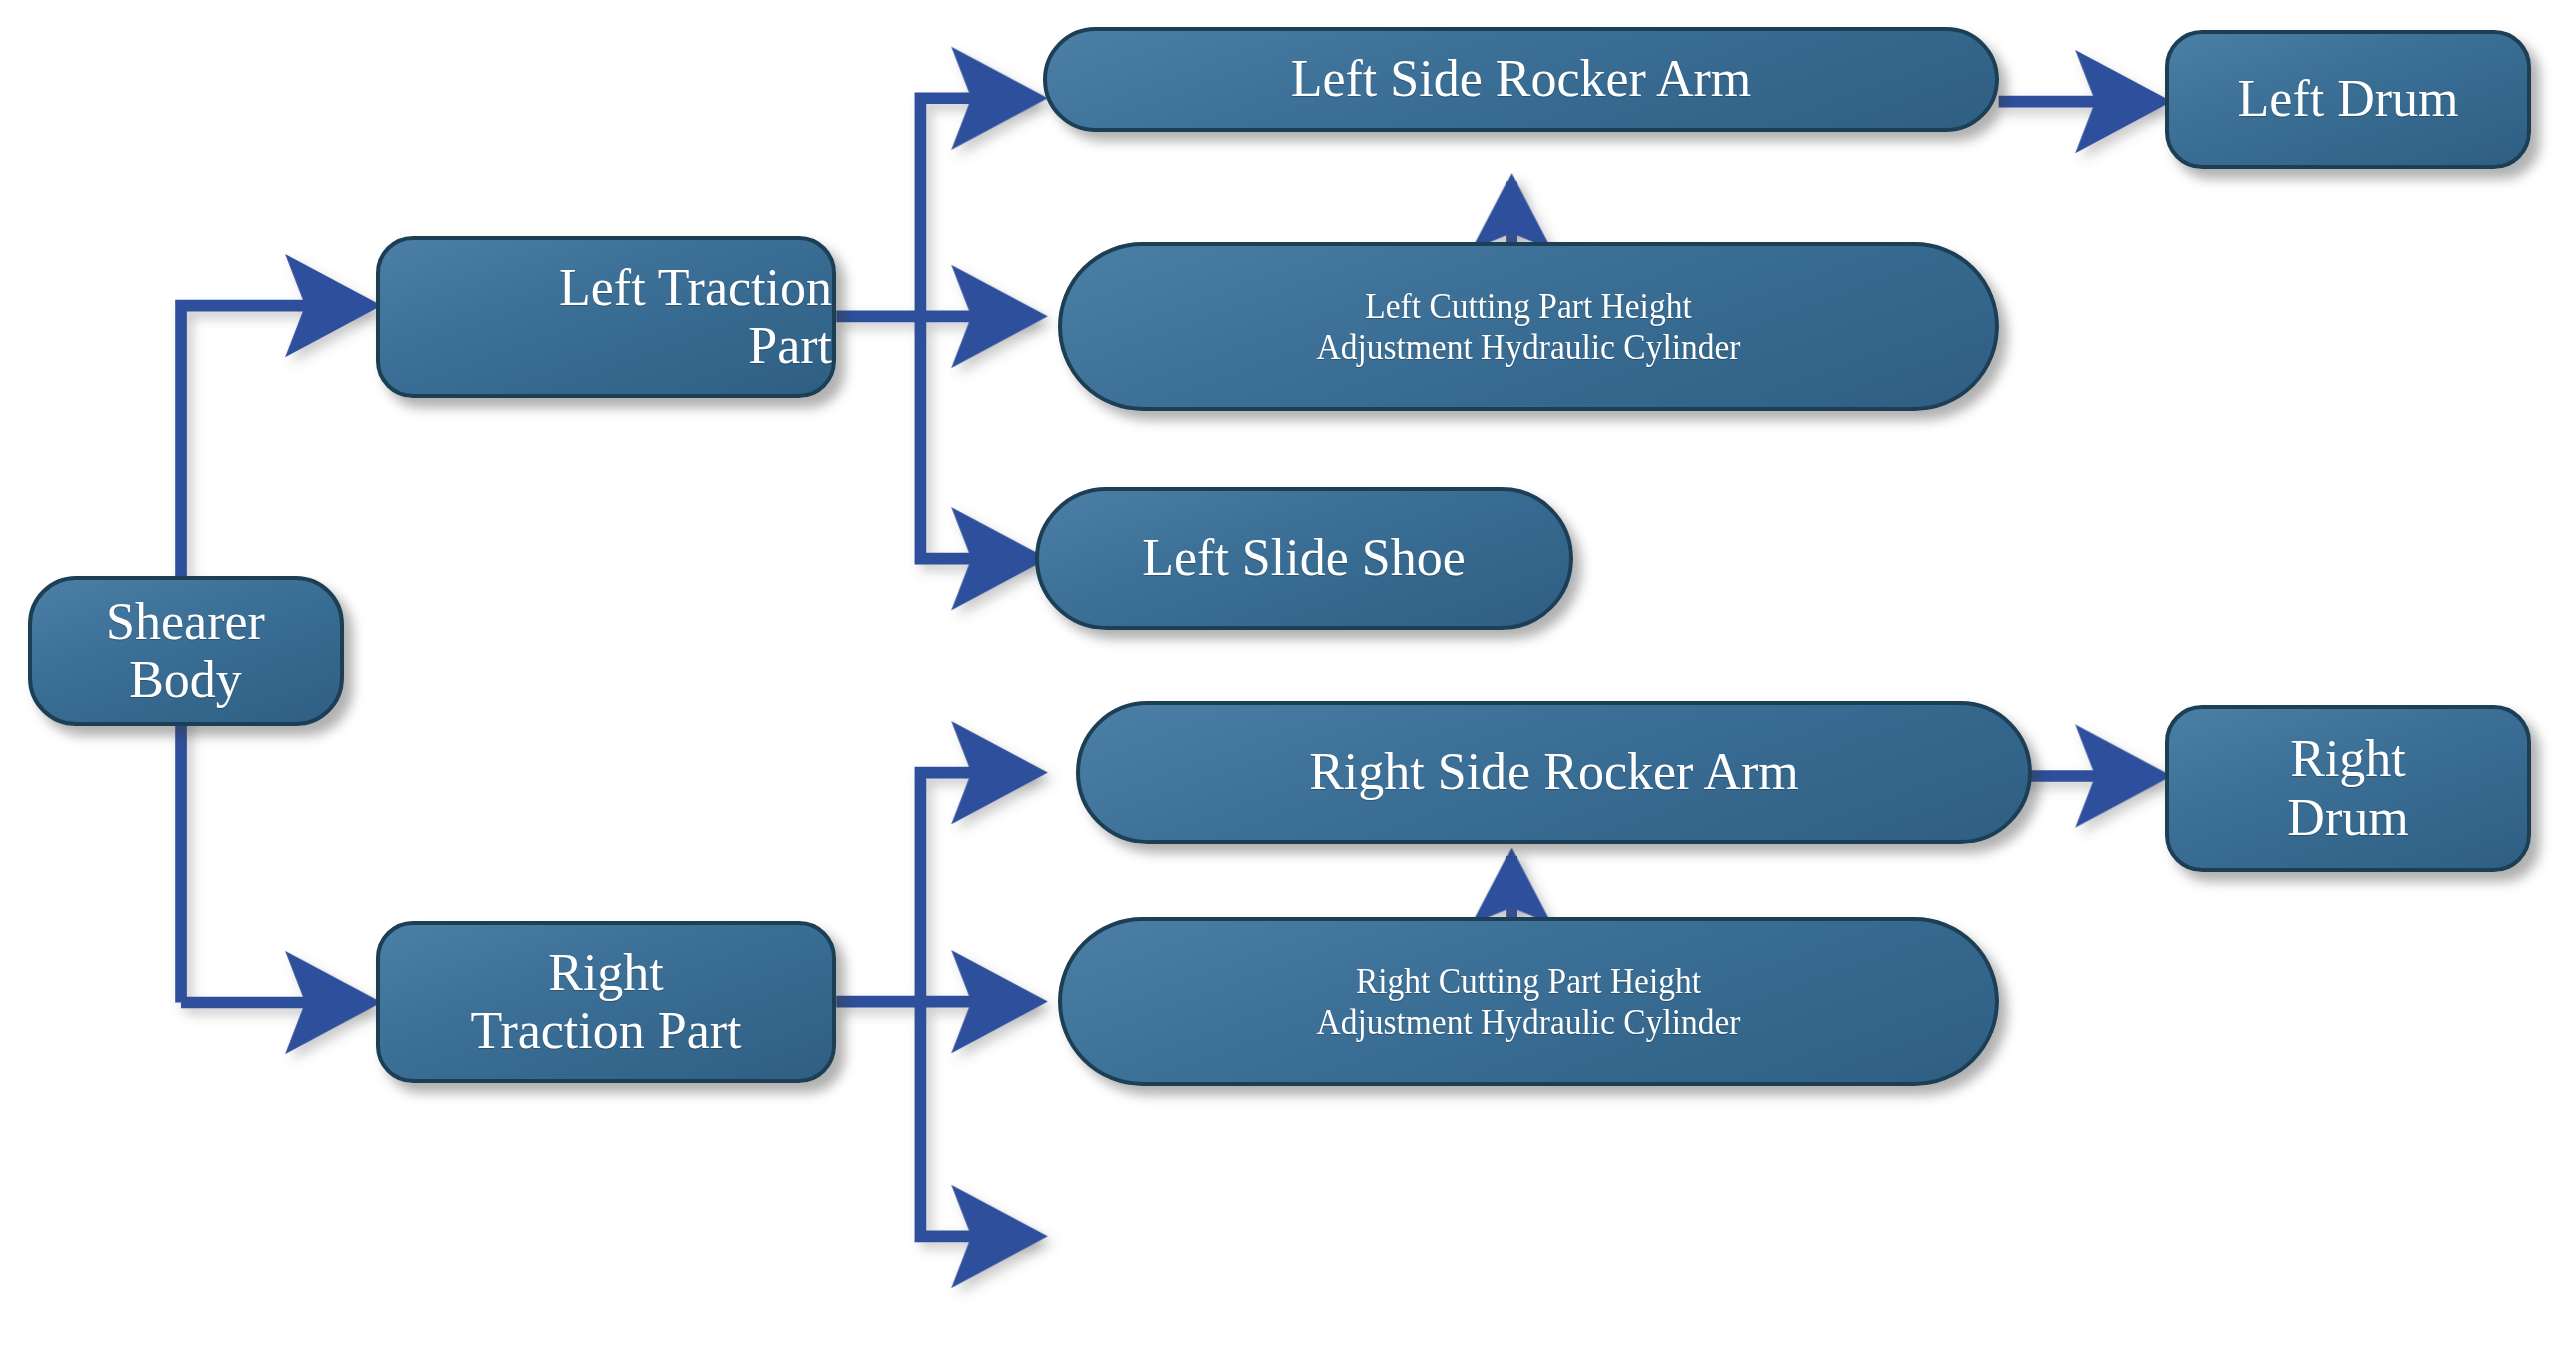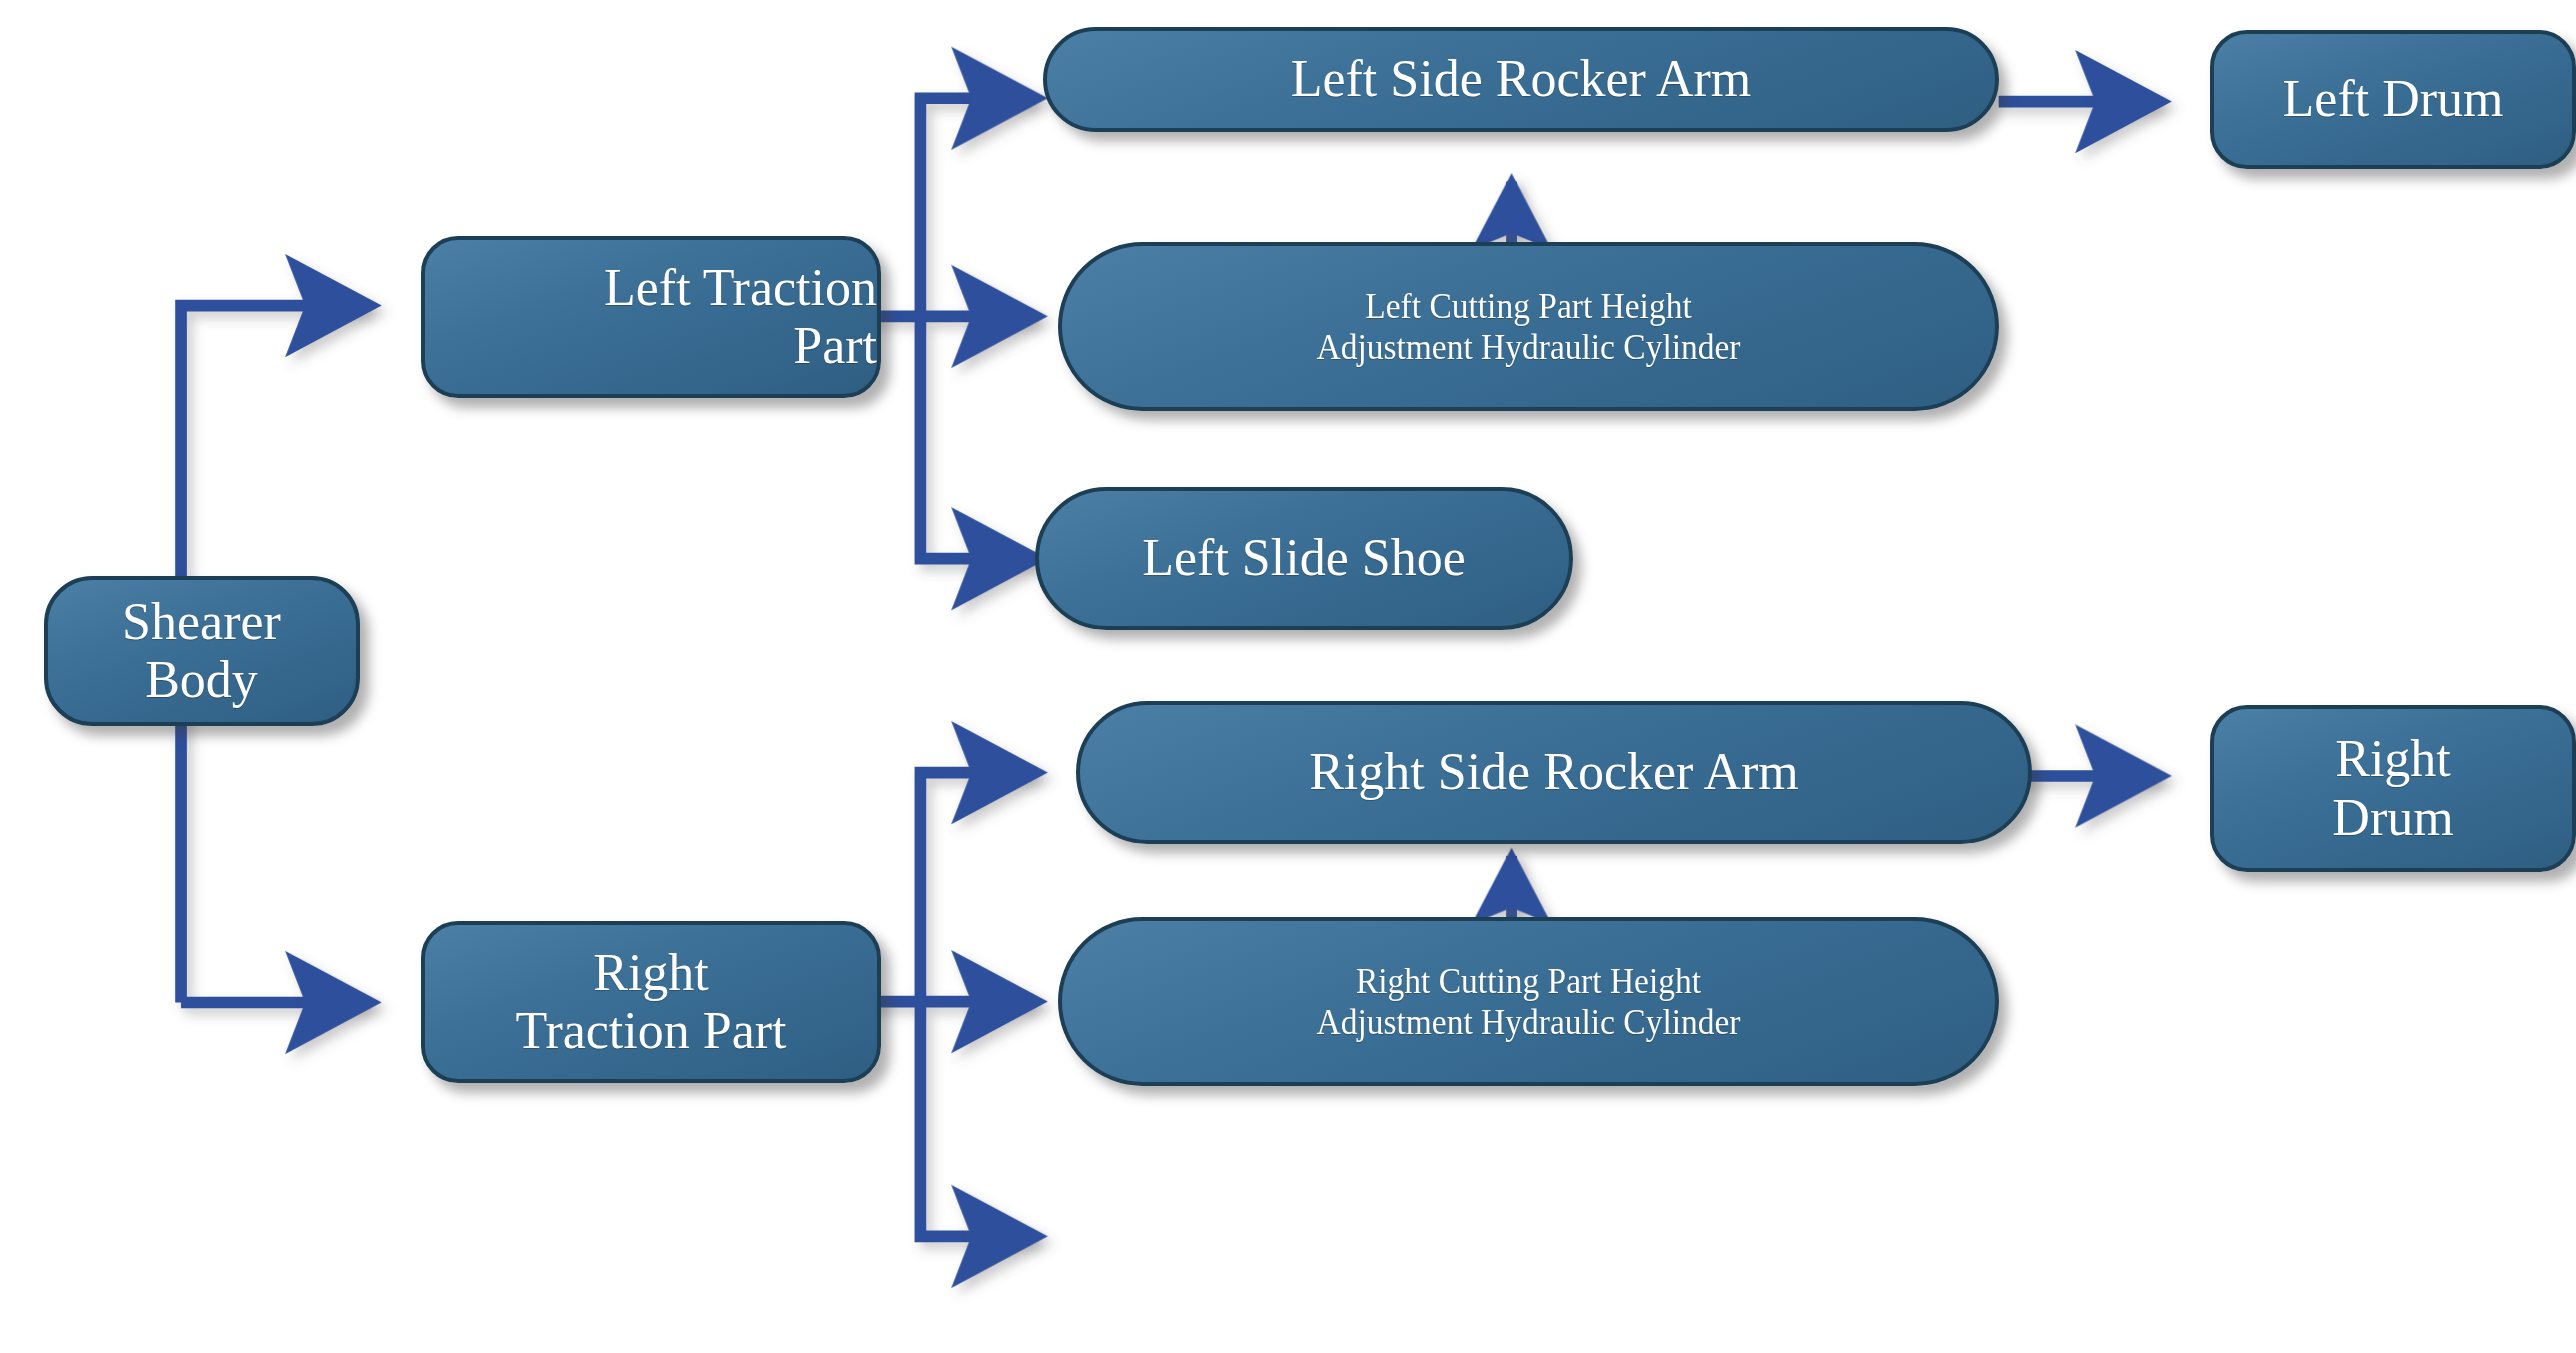--- a/index.html
+++ b/index.html
@@ -29,22 +29,22 @@
     background:linear-gradient(160deg,#4b7fa5 0%,#3d7198 35%,#35678d 70%,#2f5e82 100%);
     box-shadow:8.3px 9.2px 11.7px rgba(60,60,60,0.40);
     line-height:1.12;
     white-space:pre-line;
     text-shadow:0 0.8px 0.8px rgba(0,0,0,0.25);
     z-index:3;
   }
   .node span{display:block;width:100%;}
   
   .r-pill{border-radius:832px;}
-  .r-soft{border-radius:37px;margin-left:45px;}
-  .r-med{border-radius:48px;margin-left:16px;}
+  .r-soft{border-radius:37px;}
+  .r-med{border-radius:48px;}
   
   .t-lg{font-size:52px;}
   .t-md{font-size:36px;}
   .condensed{transform:scaleX(0.93);transform-origin:center center;}
   .cond-wrap{display:block;width:100%;}
 </style>
 </head>
 <body>
 
 <div id="stage">

